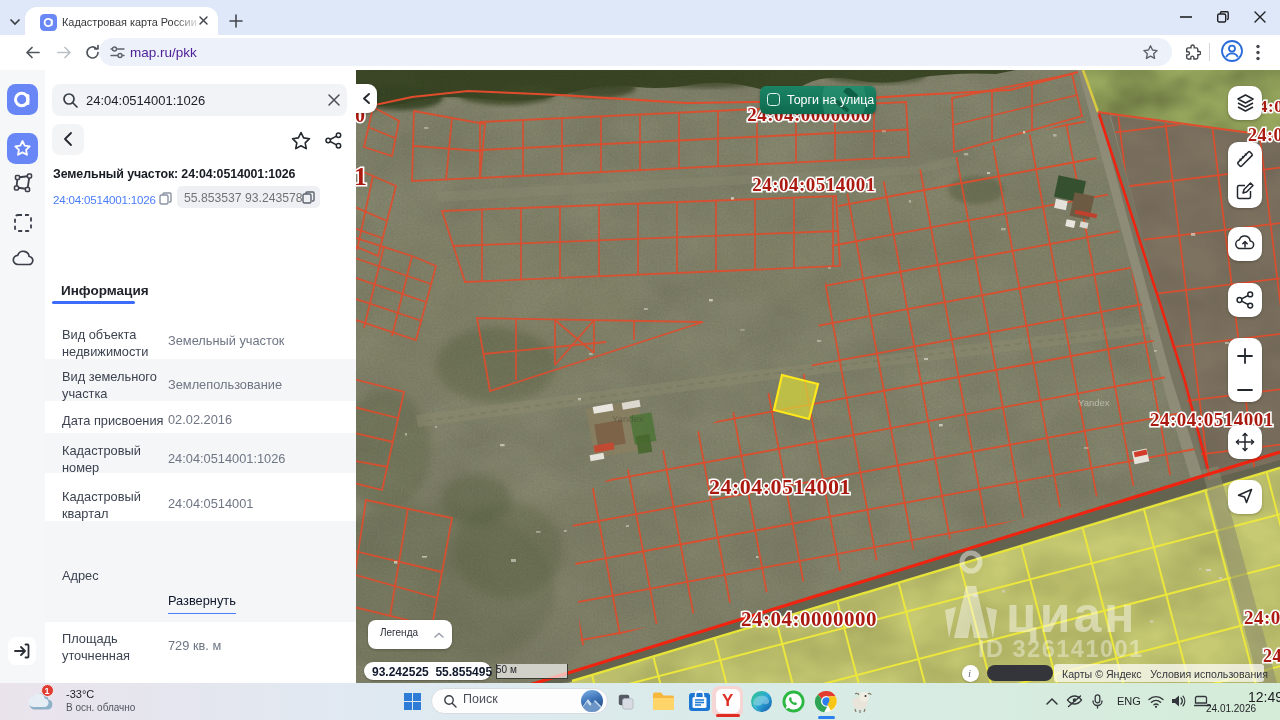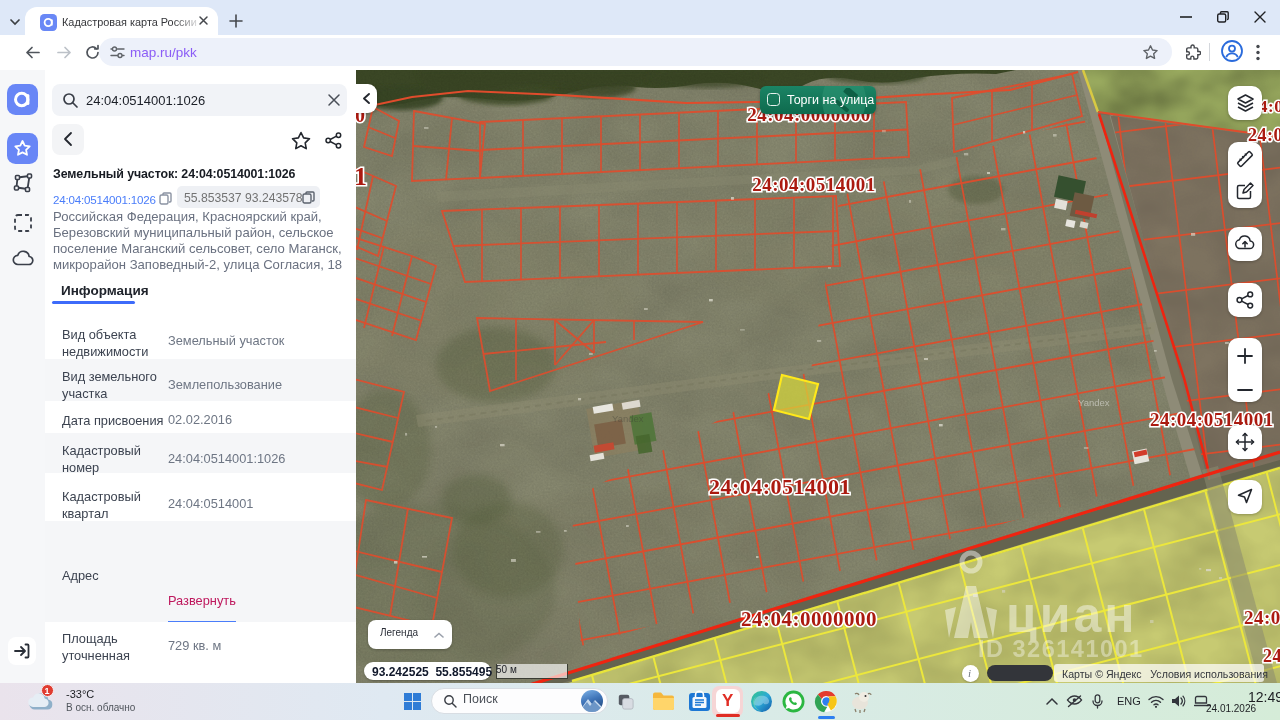--- a/index.html
+++ b/index.html
@@ -68,21 +68,21 @@
       <path d="M14 8.5a5.5 5.5 0 1 1-1.6-3.9" stroke="#50555c" stroke-width="1.7" fill="none" stroke-linecap="round"></path>
       <path d="M14 1.5v3.3h-3.3" fill="none" stroke="#50555c" stroke-width="1.7" stroke-linecap="round" stroke-linejoin="round"></path>
     </svg>
   <div id="omnibox"></div>
   <svg class="abs" style="left:110px;top:11px" width="15" height="13" viewBox="0 0 15 13">
       <circle cx="4.5" cy="3" r="2" fill="none" stroke="#5f6368" stroke-width="1.4"></circle>
       <path d="M7.5 3H14M1 3h1" stroke="#5f6368" stroke-width="1.4" stroke-linecap="round"></path>
       <circle cx="10" cy="9.5" r="2" fill="none" stroke="#5f6368" stroke-width="1.4"></circle>
       <path d="M1 9.5h6.5M12.6 9.5H14" stroke="#5f6368" stroke-width="1.4" stroke-linecap="round"></path>
     </svg>
-  <div class="abs" style="left:130px;top:10px;font-size:13.5px;color:#8b5cf6">map.ru/pkk</div>
+  <div class="abs" style="left:130px;top:10px;font-size:13.5px;color:#4c1d95">map.ru/pkk</div>
   <svg class="abs" style="left:1142px;top:9px" width="17" height="17" viewBox="0 0 17 17">
       <path d="M8.5 1.8l2 4.2 4.6.6-3.4 3.2.9 4.6-4.1-2.3-4.1 2.3.9-4.6L1.9 6.6l4.6-.6z" fill="none" stroke="#5f6368" stroke-width="1.4" stroke-linejoin="round"></path>
     </svg>
   <svg class="abs" style="left:1184px;top:9px" width="17" height="17" viewBox="0 0 17 17">
       <path d="M7 2.6a1.6 1.6 0 0 1 3.2 0V3.9h2.2a1.4 1.4 0 0 1 1.4 1.4v2.2h1.3a1.6 1.6 0 0 1 0 3.2h-1.3v2.9a1.4 1.4 0 0 1-1.4 1.4H9.9v-1.3a1.55 1.55 0 0 0-3.1 0V15H4.1a1.4 1.4 0 0 1-1.4-1.4v-2.7h1.2a1.55 1.55 0 0 0 0-3.1H2.7V5.3a1.4 1.4 0 0 1 1.4-1.4H7z" fill="none" stroke="#45484d" stroke-width="1.4"></path>
     </svg>
   <div class="abs" style="left:1209px;top:8px;width:1px;height:18px;background:#d4d7dc"></div>
   <svg class="abs" style="left:1221px;top:5px" width="22" height="22" viewBox="0 0 22 22">
       <circle cx="11" cy="11" r="10" fill="none" stroke="#2a6bdc" stroke-width="1.8"></circle>
       <circle cx="11" cy="8.6" r="3" fill="none" stroke="#2a6bdc" stroke-width="1.8"></circle>
@@ -153,39 +153,38 @@
   <svg class="abs" style="left:114px;top:122px" width="13" height="13" viewBox="0 0 13 13">
       <rect x="1" y="3" width="8" height="9" rx="1.5" fill="none" stroke="#8b93a2" stroke-width="1.4"></rect>
       <path d="M4 3V2a1 1 0 0 1 1-1h6a1 1 0 0 1 1 1v7a1 1 0 0 1-1 1h-1" fill="none" stroke="#8b93a2" stroke-width="1.4"></path>
     </svg>
   <div class="abs" style="left:132px;top:116px;width:143px;height:22px;background:#eef0f4;border-radius:5px"></div>
   <div class="abs" style="left:139px;top:120.5px;font-size:12.2px;color:#737373;white-space:nowrap">55.853537 93.243578</div>
   <svg class="abs" style="left:257px;top:121px" width="13" height="13" viewBox="0 0 13 13">
       <rect x="1" y="3" width="8" height="9" rx="1.5" fill="none" stroke="#5c636e" stroke-width="1.4"></rect>
       <path d="M4 3V2a1 1 0 0 1 1-1h6a1 1 0 0 1 1 1v7a1 1 0 0 1-1 1h-1" fill="none" stroke="#5c636e" stroke-width="1.4"></path>
     </svg>
-  <div class="abs" style="left:8px;top:139px;font-size:13.1px;line-height:16px;color:#6a7180;white-space:nowrap">Российская Федерация, Красноярский край,<br>Березовский муниципальный район, сельское<br>поселение Маганский сельсовет, село Маганск,<br>микрорайон Заповедный-2, улица Согласия, 18</div>
   <div class="abs" style="left:16px;top:213px;font-size:13.5px;font-weight:bold;color:#20242c">Информация</div>
   <div class="abs" style="left:7px;top:231px;width:83px;height:3px;background:#3d6bfa;border-radius:2px"></div>
 
   <div class="abs gr" style="left:0px;top:289px;width:311px;height:42px"></div>
   <div class="abs gr" style="left:0px;top:363px;width:311px;height:40px"></div>
   <div class="abs gr" style="left:0px;top:451px;width:311px;height:101px"></div>
   <div class="lbl" style="top:256px">Вид объекта<br>недвижимости</div>
   <div class="val" style="top:263px">Земельный участок</div>
   <div class="lbl" style="top:298px">Вид земельного<br>участка</div>
   <div class="val" style="top:307px">Землепользование</div>
   <div class="lbl" style="top:342px">Дата присвоения</div>
   <div class="val" style="top:342px">02.02.2016</div>
   <div class="lbl" style="top:372px">Кадастровый<br>номер</div>
   <div class="val" style="top:381px">24:04:0514001:1026</div>
   <div class="lbl" style="top:418px">Кадастровый<br>квартал</div>
   <div class="val" style="top:426px">24:04:0514001</div>
   <div class="lbl" style="top:497px">Адрес</div>
-  <div class="val" style="top:523px;color:#be185d;border-bottom:1px solid #4a7dfa;padding-bottom:12px">Развернуть</div>
+  <div class="val" style="top:523px;color:#0f172a;border-bottom:1px solid #4a7dfa;padding-bottom:4px">Развернуть</div>
   <div class="lbl" style="top:560px">Площадь<br>уточненная</div>
   <div class="val" style="top:568px">729 кв. м</div>
 </div>
 
 <div id="mapwrap">
   <svg id="mapsvg" width="924" height="613" viewBox="0 0 924 613">
 <defs>
 <filter id="grain">
           <feTurbulence type="fractalNoise" baseFrequency="0.55" numOctaves="2" seed="7" result="n"></feTurbulence>
           <feColorMatrix in="n" type="matrix" values="0 0 0 0 0  0 0 0 0 0  0 0 0 0 0  0.6 0.45 0 0 0"></feColorMatrix>

